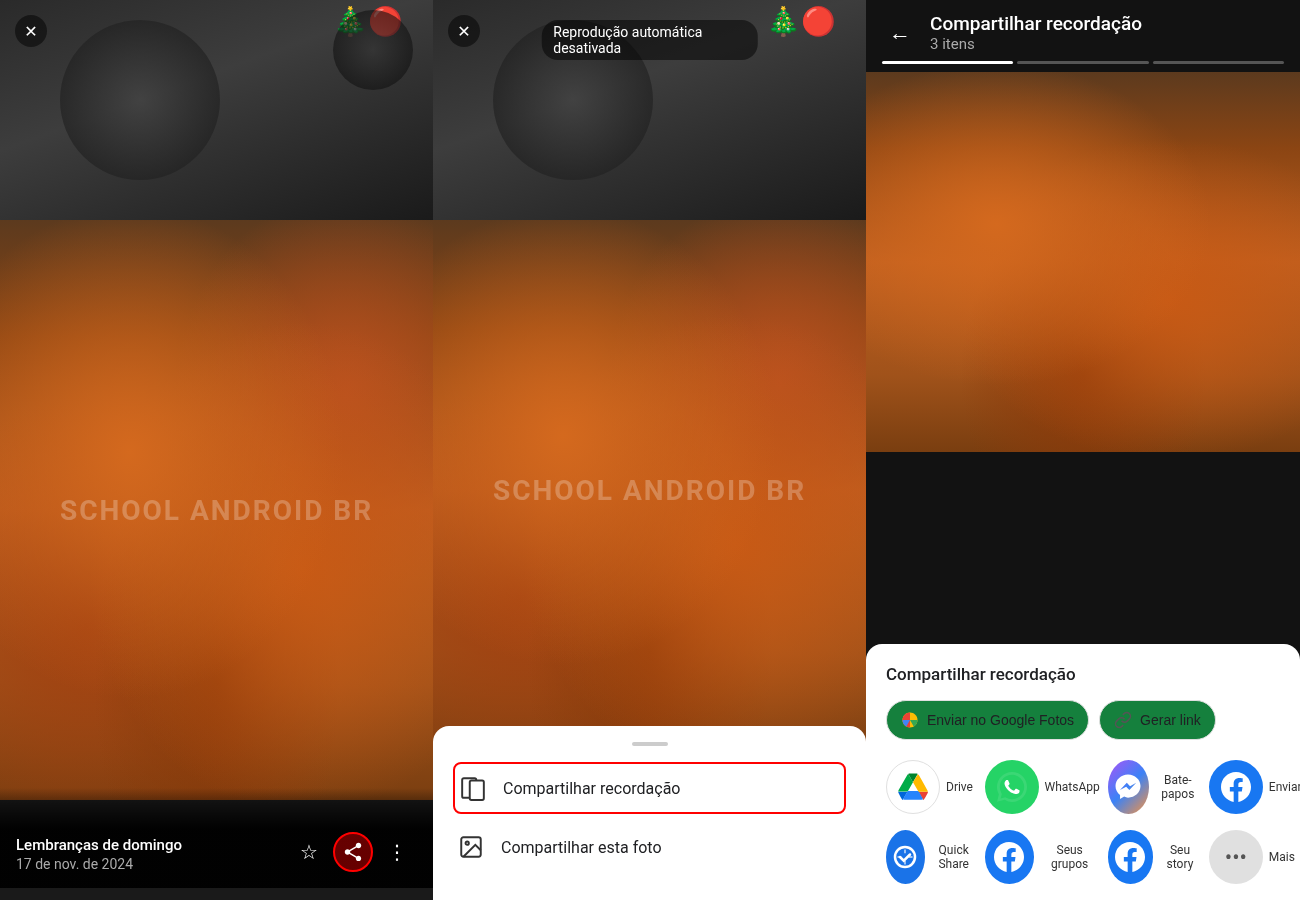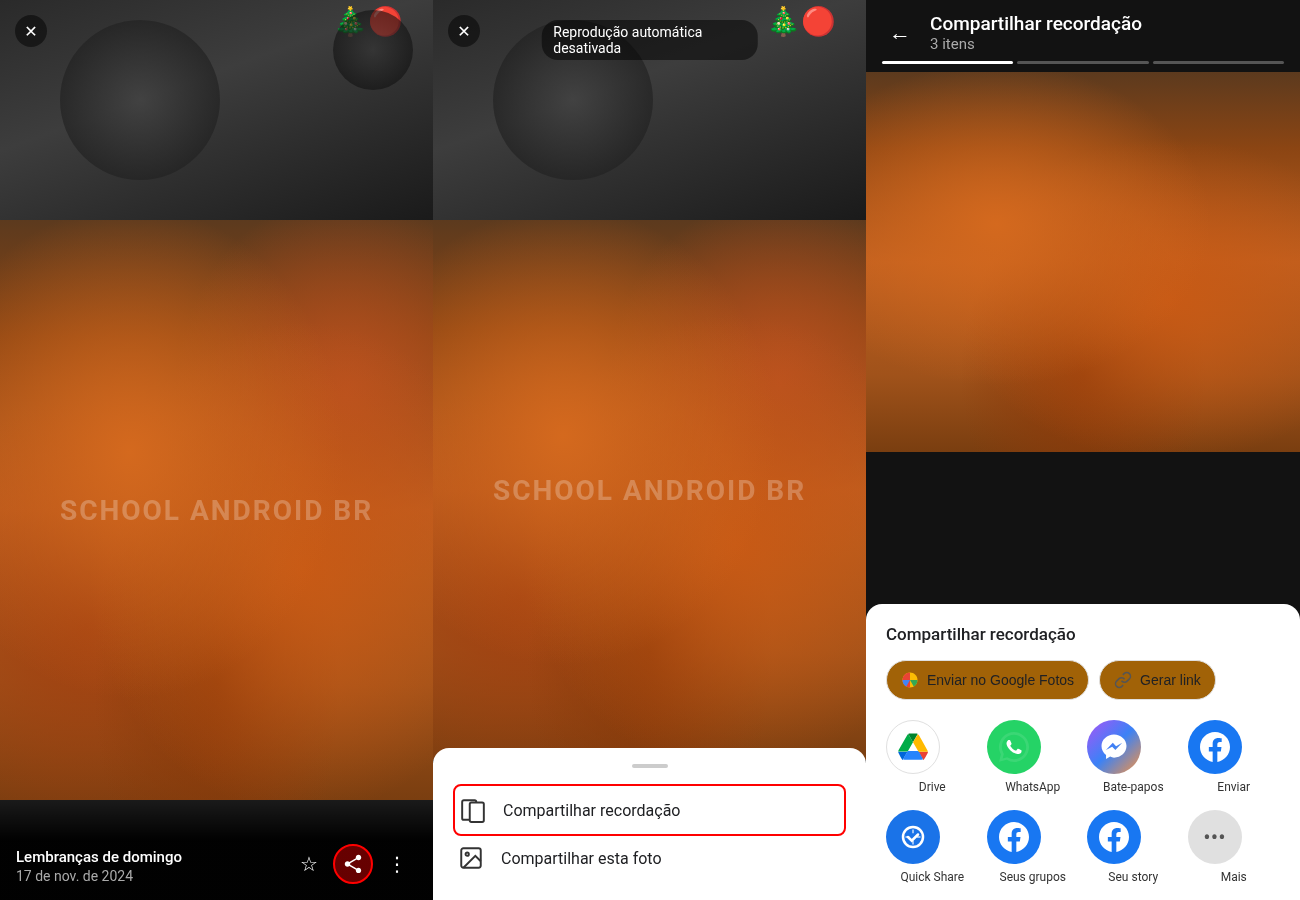--- a/index.html
+++ b/index.html
@@ -86,21 +86,21 @@
       left: 50%;
       transform: translate(-50%, -50%);
       color: rgba(255,255,255,0.25);
       font-size: 28px;
       font-weight: 700;
       letter-spacing: 2px;
       white-space: nowrap;
     }
     .panel1-bottom-bar {
       position: absolute;
-      bottom: 0;
+      bottom: 12px;
       width: 100%;
       height: 100px;
       background: linear-gradient(0deg, rgba(0,0,0,0.95) 60%, transparent);
       display: flex;
       align-items: flex-end;
       padding: 0 16px 16px;
       justify-content: space-between;
     }
     .panel1-title-area {
       flex: 1;
@@ -217,21 +217,21 @@
     .sheet-drag-handle {
       width: 36px; height: 4px;
       background: #ccc;
       border-radius: 2px;
       margin: 0 auto 16px;
     }
     .sheet-menu-item {
       display: flex;
       align-items: center;
       gap: 16px;
-      padding: 8px 4px;
+      padding: 19px 4px;
       cursor: pointer;
       border-radius: 8px;
     }
     .sheet-menu-item.highlighted {
       border: 2px solid #ff0000;
       border-radius: 8px;
       padding: 10px 4px;
     }
     .sheet-icon {
       width: 28px; height: 28px;
@@ -327,33 +327,34 @@
       gap: 10px;
       margin-bottom: 20px;
     }
     .sheet2-btn {
       display: flex;
       align-items: center;
       gap: 8px;
       padding: 10px 14px;
       border: 1px solid #e0e0e0;
       border-radius: 24px;
-      background: #a16207;
+      background: #15803d;
       cursor: pointer;
       font-size: 14px;
       color: #202124;
     }
     .sheet2-apps-grid {
       display: grid;
       grid-template-columns: repeat(4, 1fr);
       gap: 16px 8px;
     }
     .app-item {
       display: flex;
-      flex-direction: column;
+      flex-direction: row;
+      align-items: center;
       gap: 6px;
       cursor: pointer;
     }
     .app-icon {
       width: 54px; height: 54px;
       border-radius: 50%;
       display: flex; align-items: center; justify-content: center;
       font-size: 26px;
     }
     .app-label {

